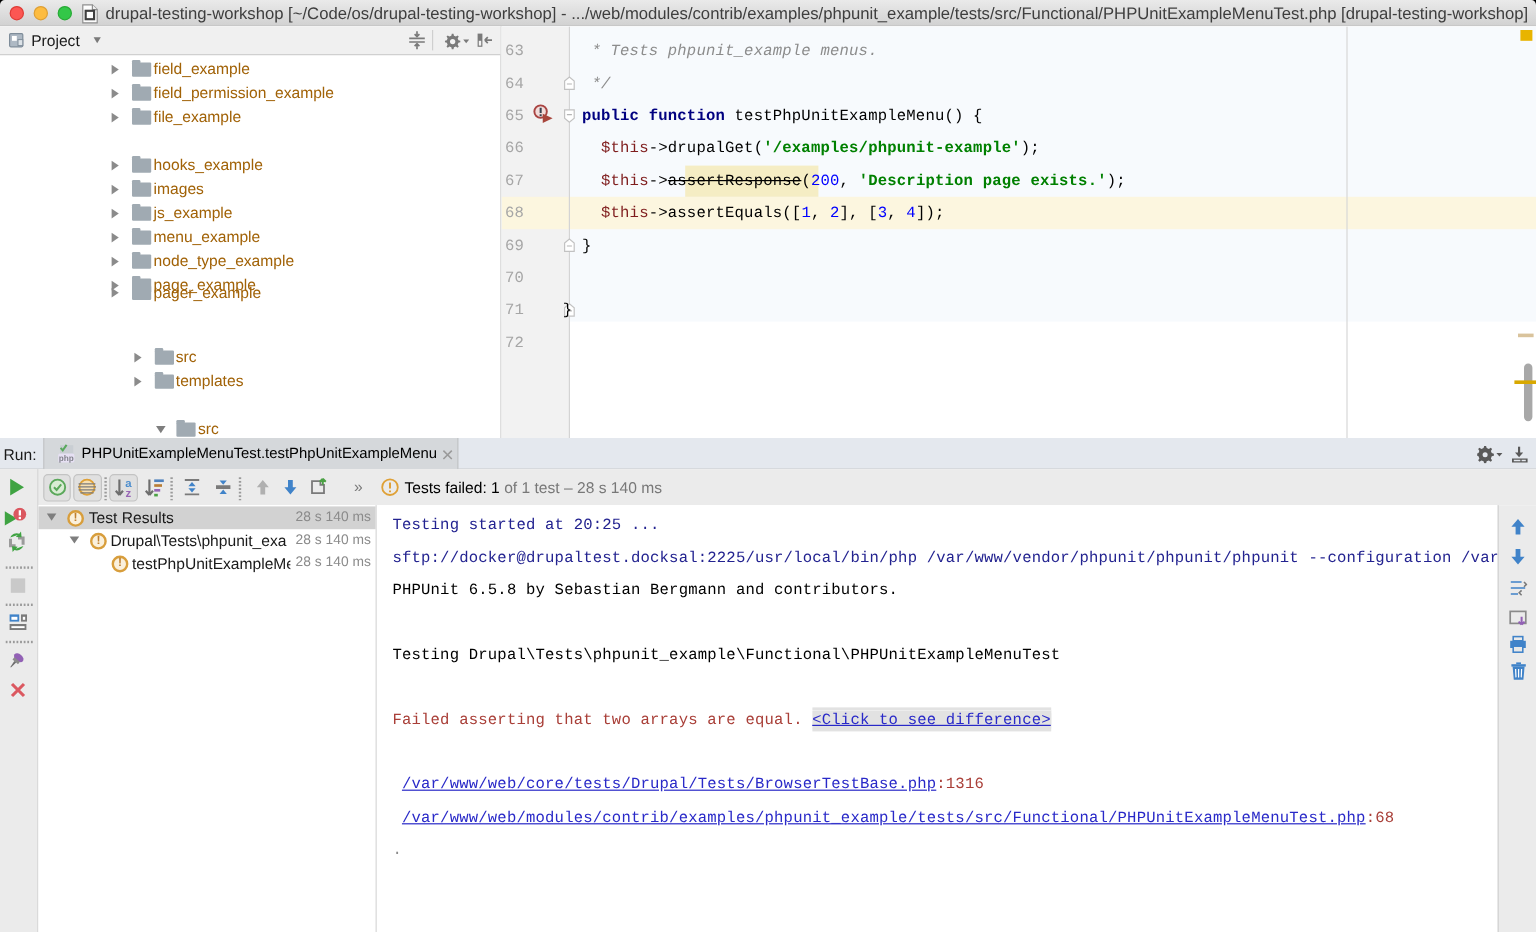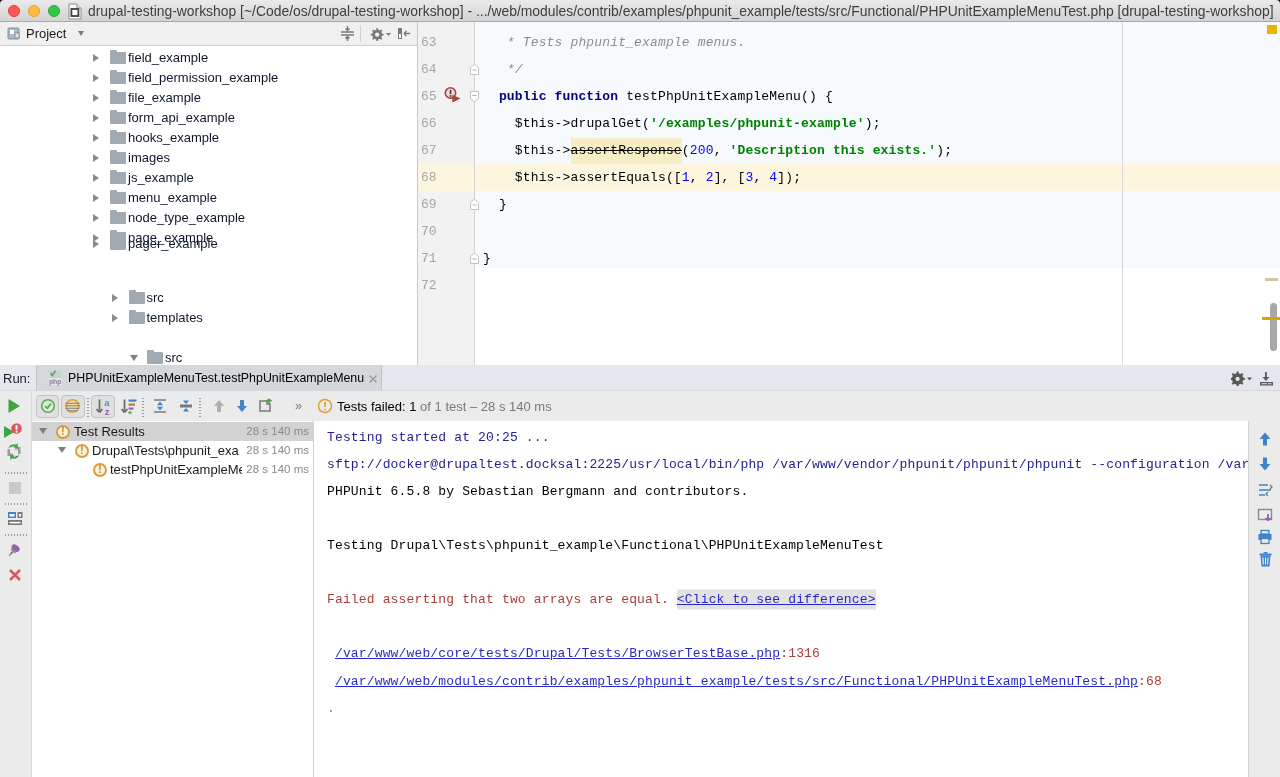--- a/index.html
+++ b/index.html
@@ -4,33 +4,33 @@
 <style>
 *{margin:0;padding:0;box-sizing:border-box}
 html,body{width:1280px;height:777px;overflow:hidden}
 body{font-family:"Liberation Sans",sans-serif;position:relative;background:#fff}
 .abs{position:absolute}
 #titlebar{left:0;top:0;width:1280px;height:22px;background:linear-gradient(#eaeaea,#d2d2d2);border-bottom:1px solid #a9a9a9;border-radius:4px 4px 0 0}
 .tl{position:absolute;width:12px;height:12px;border-radius:50%;top:5px}
 #tb-title{top:3px;left:88px;font-size:13.9px;color:#3e3e3e;white-space:nowrap}
 #pp{left:0;top:22px;width:418px;height:343px;background:#fff;border-right:1px solid #c9c9c9}
 #pp-head{left:0;top:0;width:417px;height:24px;background:#f0f0f0;border-bottom:1px solid #d0d0d0}
-.trow{position:absolute;height:20px;line-height:20px;font-size:13px;color:#0f172a;white-space:nowrap}
+.trow{position:absolute;height:20px;line-height:20px;font-size:13px;color:#a16207;white-space:nowrap}
 .arr-r{position:absolute;width:0;height:0;border-left:6.5px solid #8b8b8b;border-top:4px solid transparent;border-bottom:4px solid transparent}
 .arr-d{position:absolute;width:0;height:0;border-top:6.5px solid #7e7e7e;border-left:4px solid transparent;border-right:4px solid transparent}
 .fold{position:absolute;width:16px;height:12px;top:4px;background:#a0aab2;border-radius:1px}
 .fold:before{content:"";position:absolute;left:0;top:-2px;width:7px;height:3px;background:#a0aab2;border-radius:1px 1px 0 0}
 #ed{left:418px;top:22px;width:862px;height:403px;background:#fff;overflow:hidden}
 .ln{position:absolute;width:18.5px;text-align:right;color:#a6a6a6;font-family:"Liberation Mono",monospace;font-size:13px;line-height:27px;left:0}
-.cl{position:absolute;left:65px;font-family:"Liberation Mono",monospace;font-size:13px;line-height:27px;white-space:pre;color:#000;letter-spacing:0.15px}
+.cl{position:absolute;left:51px;font-family:"Liberation Mono",monospace;font-size:13px;line-height:27px;white-space:pre;color:#000;letter-spacing:0.15px}
 .kw{color:#000080;font-weight:bold}
 .str{color:#008000;font-weight:bold}
 .num{color:#0000ff}
 .cmt{color:#8c8c8c;font-style:italic}
-.tv{color:#000000}
+.tv{color:#7f1d1d}
 #run{left:0;top:365px;width:1280px;height:412px;background:#fff;overflow:hidden}
 #tabbar{left:0;top:0;width:1280px;height:26px;background:#e4e8ee;border-bottom:1px solid #d6d9dd}
 #runtab{left:36px;top:0;width:346px;height:26px;background:#d5d8db;border-left:1px solid #c2c5c8;border-right:1px solid #c2c5c8}
 #toolbar{left:0;top:26px;width:1280px;height:30px;background:#ebebeb}
 #lstrip{left:0;top:26px;width:32px;height:386px;background:#ebebeb;border-right:1px solid #d6d6d6}
 #ttree{left:32px;top:56px;width:281px;height:356px;background:#fff}
 .con{position:absolute;font-family:"Liberation Mono",monospace;font-size:13px;white-space:pre;line-height:27px;letter-spacing:0.15px}
 .blue{color:#232390}
 .brick{color:#a93f38}
 .lnk{color:#2929c8;text-decoration:underline}
@@ -94,25 +94,20 @@
 <div class="trow" style="left:0;top:22px;width:417px">
         <div class="arr-r" style="left:93px;top:5.5px"></div>
         <div class="fold" style="left:110px"></div>
         <span style="position:absolute;left:128px">field_permission_example</span>
       </div>
 <div class="trow" style="left:0;top:42px;width:417px">
         <div class="arr-r" style="left:93px;top:5.5px"></div>
         <div class="fold" style="left:110px"></div>
         <span style="position:absolute;left:128px">file_example</span>
       </div>
-<div class="trow" style="left:0;top:62px;width:417px">
-        <div class="arr-r" style="left:93px;top:5.5px"></div>
-        <div class="fold" style="left:110px"></div>
-        <span style="position:absolute;left:128px">form_api_example</span>
-      </div>
 <div class="trow" style="left:0;top:82px;width:417px">
         <div class="arr-r" style="left:93px;top:5.5px"></div>
         <div class="fold" style="left:110px"></div>
         <span style="position:absolute;left:128px">hooks_example</span>
       </div>
 <div class="trow" style="left:0;top:102px;width:417px">
         <div class="arr-r" style="left:93px;top:5.5px"></div>
         <div class="fold" style="left:110px"></div>
         <span style="position:absolute;left:128px">images</span>
       </div>
@@ -195,21 +190,21 @@
       <path d="M3.4 7 H7.6" stroke="#b5b5b5"></path>
     </svg>
 <svg class="abs" style="left:51px;top:229.5px" width="11" height="13" viewBox="0 0 11 13">
       <path d="M1.5 4.5 L5.5 1.2 L9.5 4.5 L9.5 11.5 L1.5 11.5 Z" fill="#fff" stroke="#c2c2c2"></path>
       <path d="M3.4 7 H7.6" stroke="#b5b5b5"></path>
     </svg>
 <div class="cl" style="top:6.5px"><span class="cmt">   * Tests phpunit_example menus.</span></div>
 <div class="cl" style="top:33.5px"><span class="cmt">   */</span></div>
 <div class="cl" style="top:60.5px">  <span class="kw">public function</span> testPhpUnitExampleMenu() {</div>
 <div class="cl" style="top:87.5px">    <span class="tv">$this</span>-&gt;drupalGet(<span class="str">'/examples/phpunit-example'</span>);</div>
-<div class="cl" style="top:114.5px">    <span class="tv">$this</span>-&gt;<span style="text-decoration:line-through">assertResponse</span>(<span class="num">200</span>, <span class="str">'Description this exists.'</span>);</div>
+<div class="cl" style="top:114.5px">    <span class="tv">$this</span>-&gt;<span style="text-decoration:line-through">assertResponse</span>(<span class="num">200</span>, <span class="str">'Description page exists.'</span>);</div>
 <div class="cl" style="top:141.5px">    <span class="tv">$this</span>-&gt;assertEquals([<span class="num">1</span>, <span class="num">2</span>], [<span class="num">3</span>, <span class="num">4</span>]);</div>
 <div class="cl" style="top:168.5px">  }</div>
 <div class="cl" style="top:222.5px">}</div>
 <div class="abs" style="left:849px;top:3px;width:10px;height:9px;background:#e8b400"></div>
 <div class="abs" style="left:847px;top:256px;width:13px;height:3px;background:#d9c39c"></div>
 <div class="abs" style="left:852px;top:281px;width:7px;height:48px;background:#a8a8a8;border-radius:4px"></div>
 <div class="abs" style="left:844px;top:295px;width:18px;height:3px;background:#d8a800"></div>
 </div>
 <div class="abs" id="run">
 <div class="abs" id="tabbar"></div>

